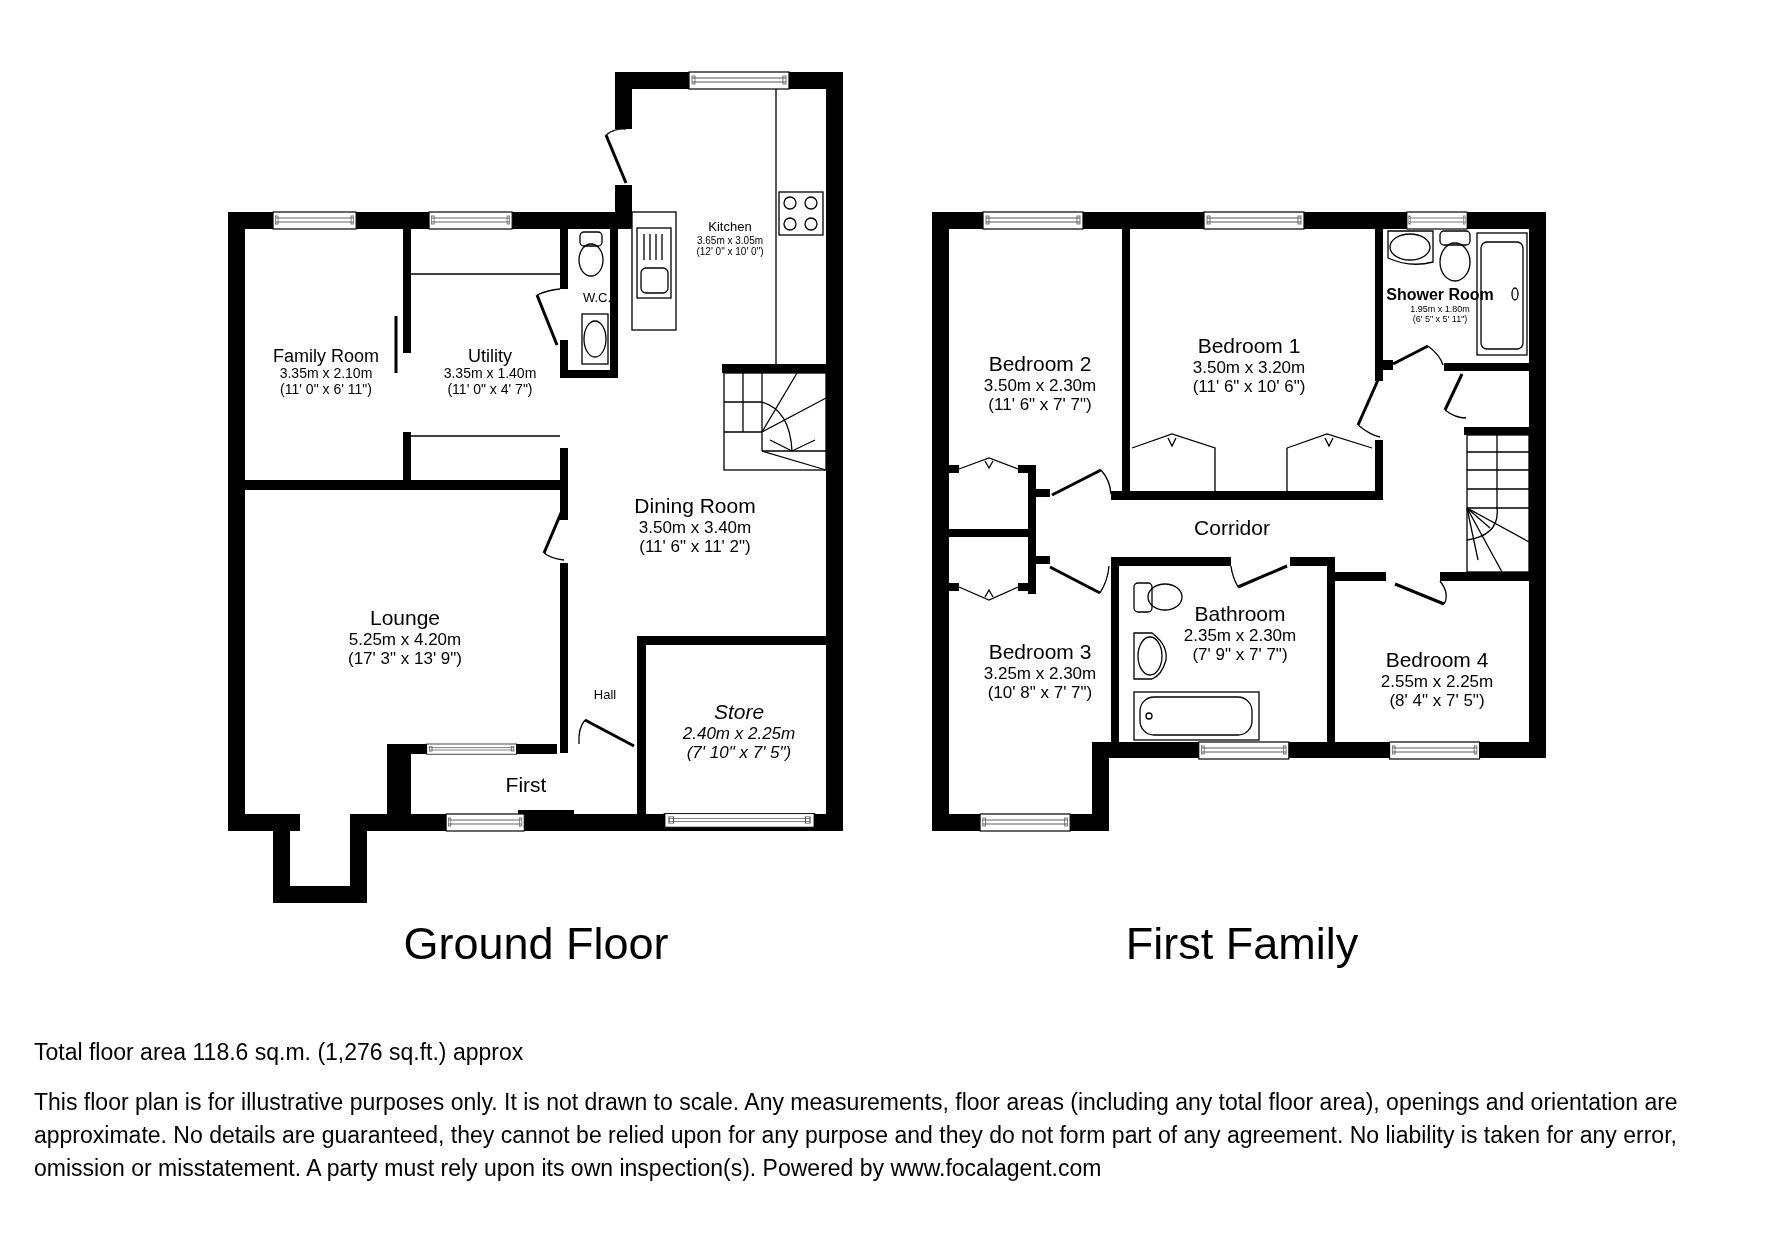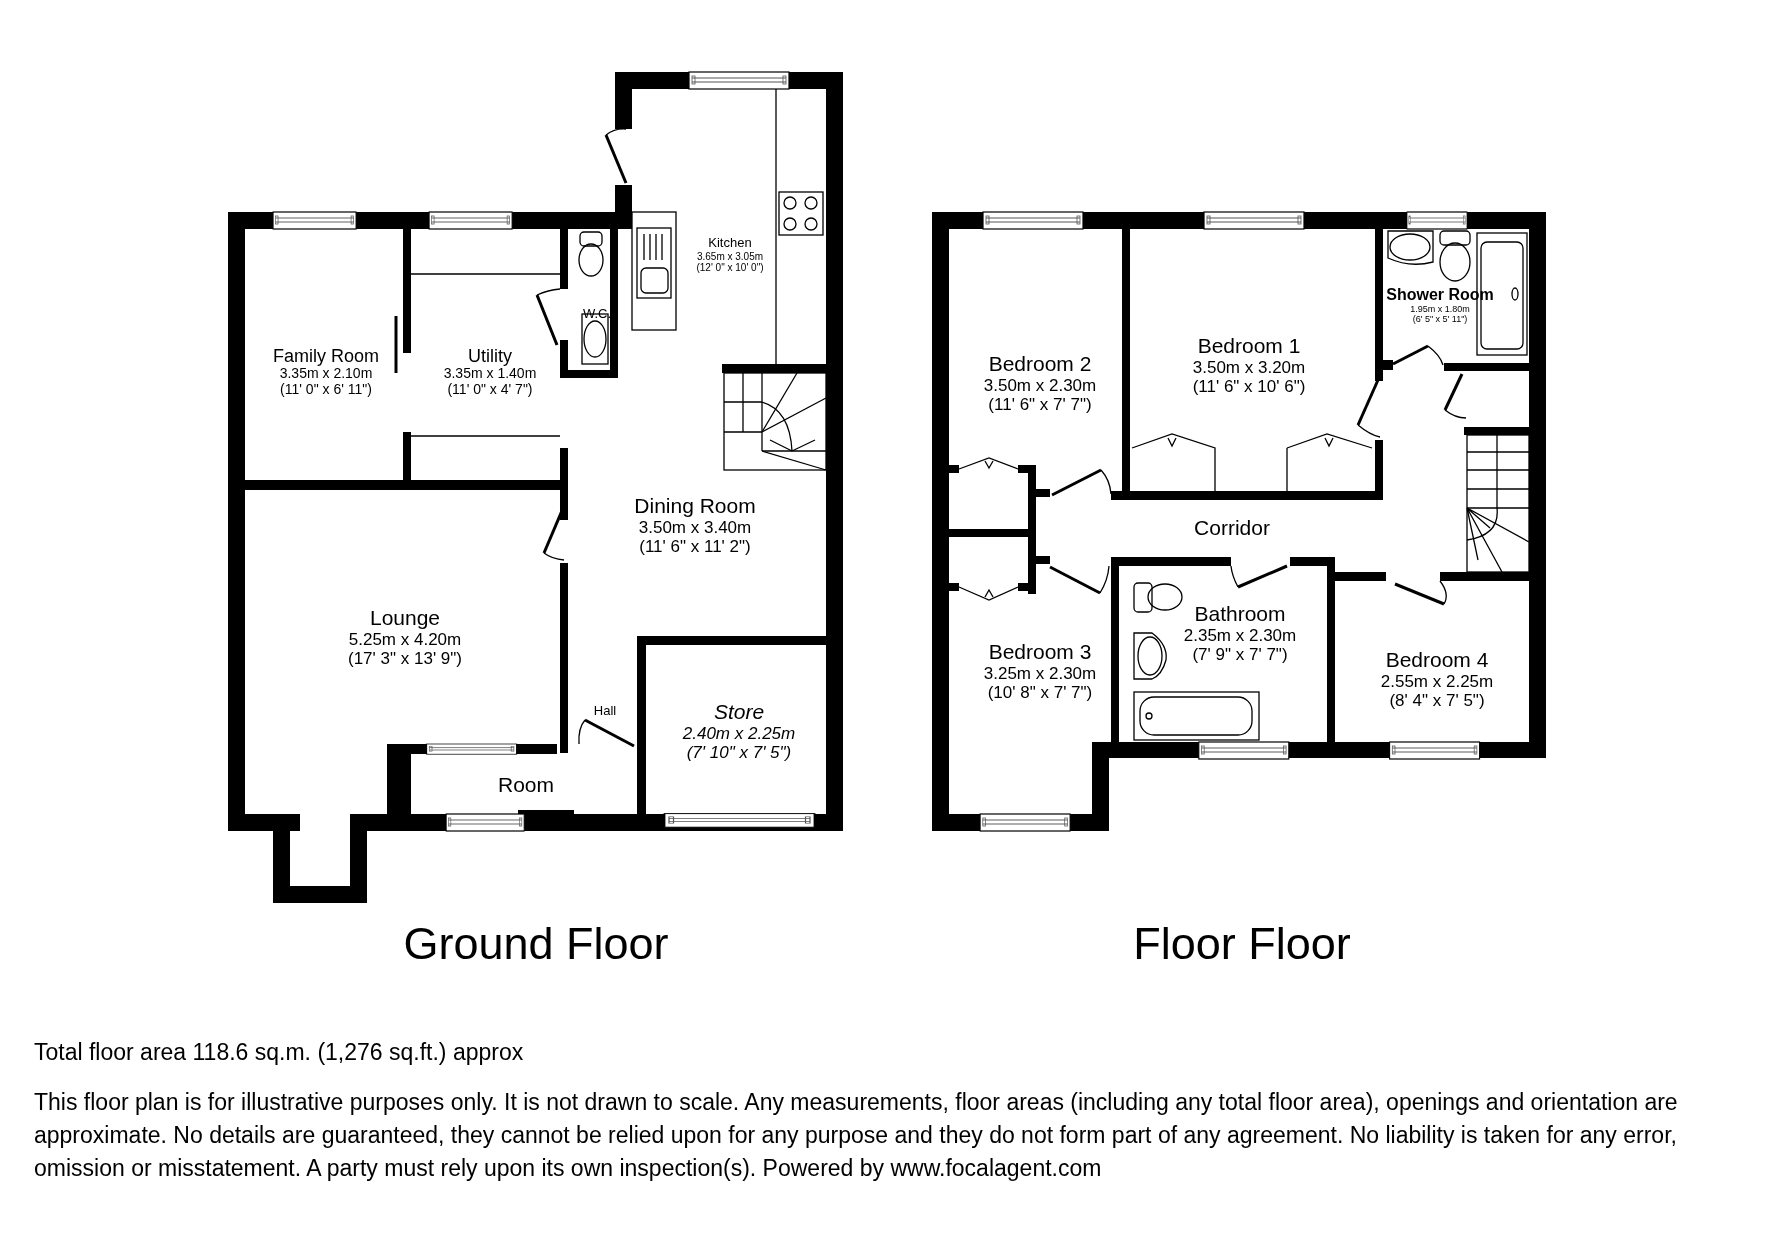--- a/index.html
+++ b/index.html
@@ -3,21 +3,21 @@
 <meta charset="utf-8">
 <style>
   html, body { margin: 0; padding: 0; background: #ffffff; }
   body { width: 1771px; height: 1239px; position: relative; overflow: hidden; font-family: "Liberation Sans", sans-serif; color: #000; }
   #plan { position: absolute; left: 0; top: 0; width: 1771px; height: 1239px; }
   .room-label { position: absolute; text-align: center; transform: translateX(-50%); white-space: nowrap; line-height: 1.12; }
   .room-label .name { display: block; }
   .room-label .dim { display: block; }
   .lg .name { font-size: 21px; }
   .lg .dim { font-size: 17px; }
-  .sm .name { font-size: 14px; margin-top: 16px; }
+  .sm .name { font-size: 14px; }
   .sm .dim { font-size: 11px; }
   .xs .name { font-size: 16px; font-weight: bold; }
   .xs .dim { font-size: 9px; }
   .floor-title { position: absolute; font-weight: normal; font-size: 45px; transform: translateX(-50%); white-space: nowrap; }
   .footer { position: absolute; left: 34px; width: 1720px; font-size: 23px; line-height: 33px; }
   #total-area { top: 1036px; }
   #disclaimer { top: 1086px; }
 </style>
 </head>
 <body>
@@ -250,21 +250,21 @@
 </div>
 <div class="room-label sm" style="left:605px;top:688px;">
   <span class="name" style="font-size:13px">Hall</span>
 </div>
 <div class="room-label lg" style="left:739px;top:700px;font-style:italic;">
   <span class="name">Store</span>
   <span class="dim">2.40m x 2.25m</span>
   <span class="dim">(7' 10" x 7' 5")</span>
 </div>
 <div class="room-label lg" style="left:526px;top:773px;">
-  <span class="name">Room</span>
+  <span class="name">First</span>
 </div>
 
 <div class="room-label lg" style="left:1040px;top:352px;">
   <span class="name">Bedroom 2</span>
   <span class="dim">3.50m x 2.30m</span>
   <span class="dim">(11' 6" x 7' 7")</span>
 </div>
 <div class="room-label lg" style="left:1249px;top:334px;">
   <span class="name">Bedroom 1</span>
   <span class="dim">3.50m x 3.20m</span>
@@ -288,16 +288,16 @@
   <span class="dim">2.35m x 2.30m</span>
   <span class="dim">(7' 9" x 7' 7")</span>
 </div>
 <div class="room-label lg" style="left:1437px;top:648px;">
   <span class="name">Bedroom 4</span>
   <span class="dim">2.55m x 2.25m</span>
   <span class="dim">(8' 4" x 7' 5")</span>
 </div>
 
 <div class="floor-title" style="left:536px;top:918px;">Ground Floor</div>
-<div class="floor-title" style="left:1242px;top:918px;">Floor Floor</div>
+<div class="floor-title" style="left:1242px;top:918px;">First Family</div>
 
 <div class="footer" id="total-area">Total floor area 118.6 sq.m. (1,276 sq.ft.) approx</div>
 <div class="footer" id="disclaimer">This floor plan is for illustrative purposes only. It is not drawn to scale. Any measurements, floor areas (including any total floor area), openings and orientation are approximate. No details are guaranteed, they cannot be relied upon for any purpose and they do not form part of any agreement. No liability is taken for any error, omission or misstatement. A party must rely upon its own inspection(s). Powered by www.focalagent.com</div>
 
 </body></html>

